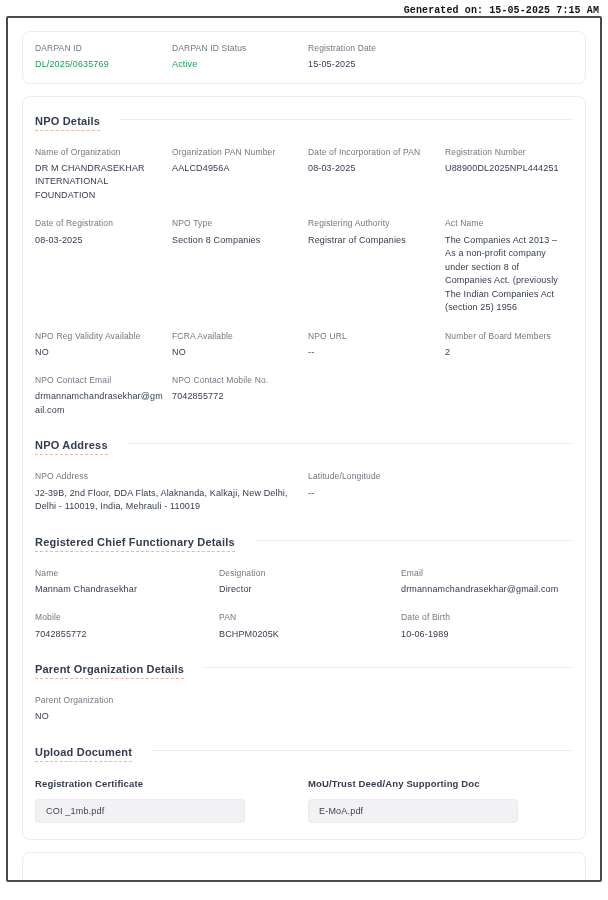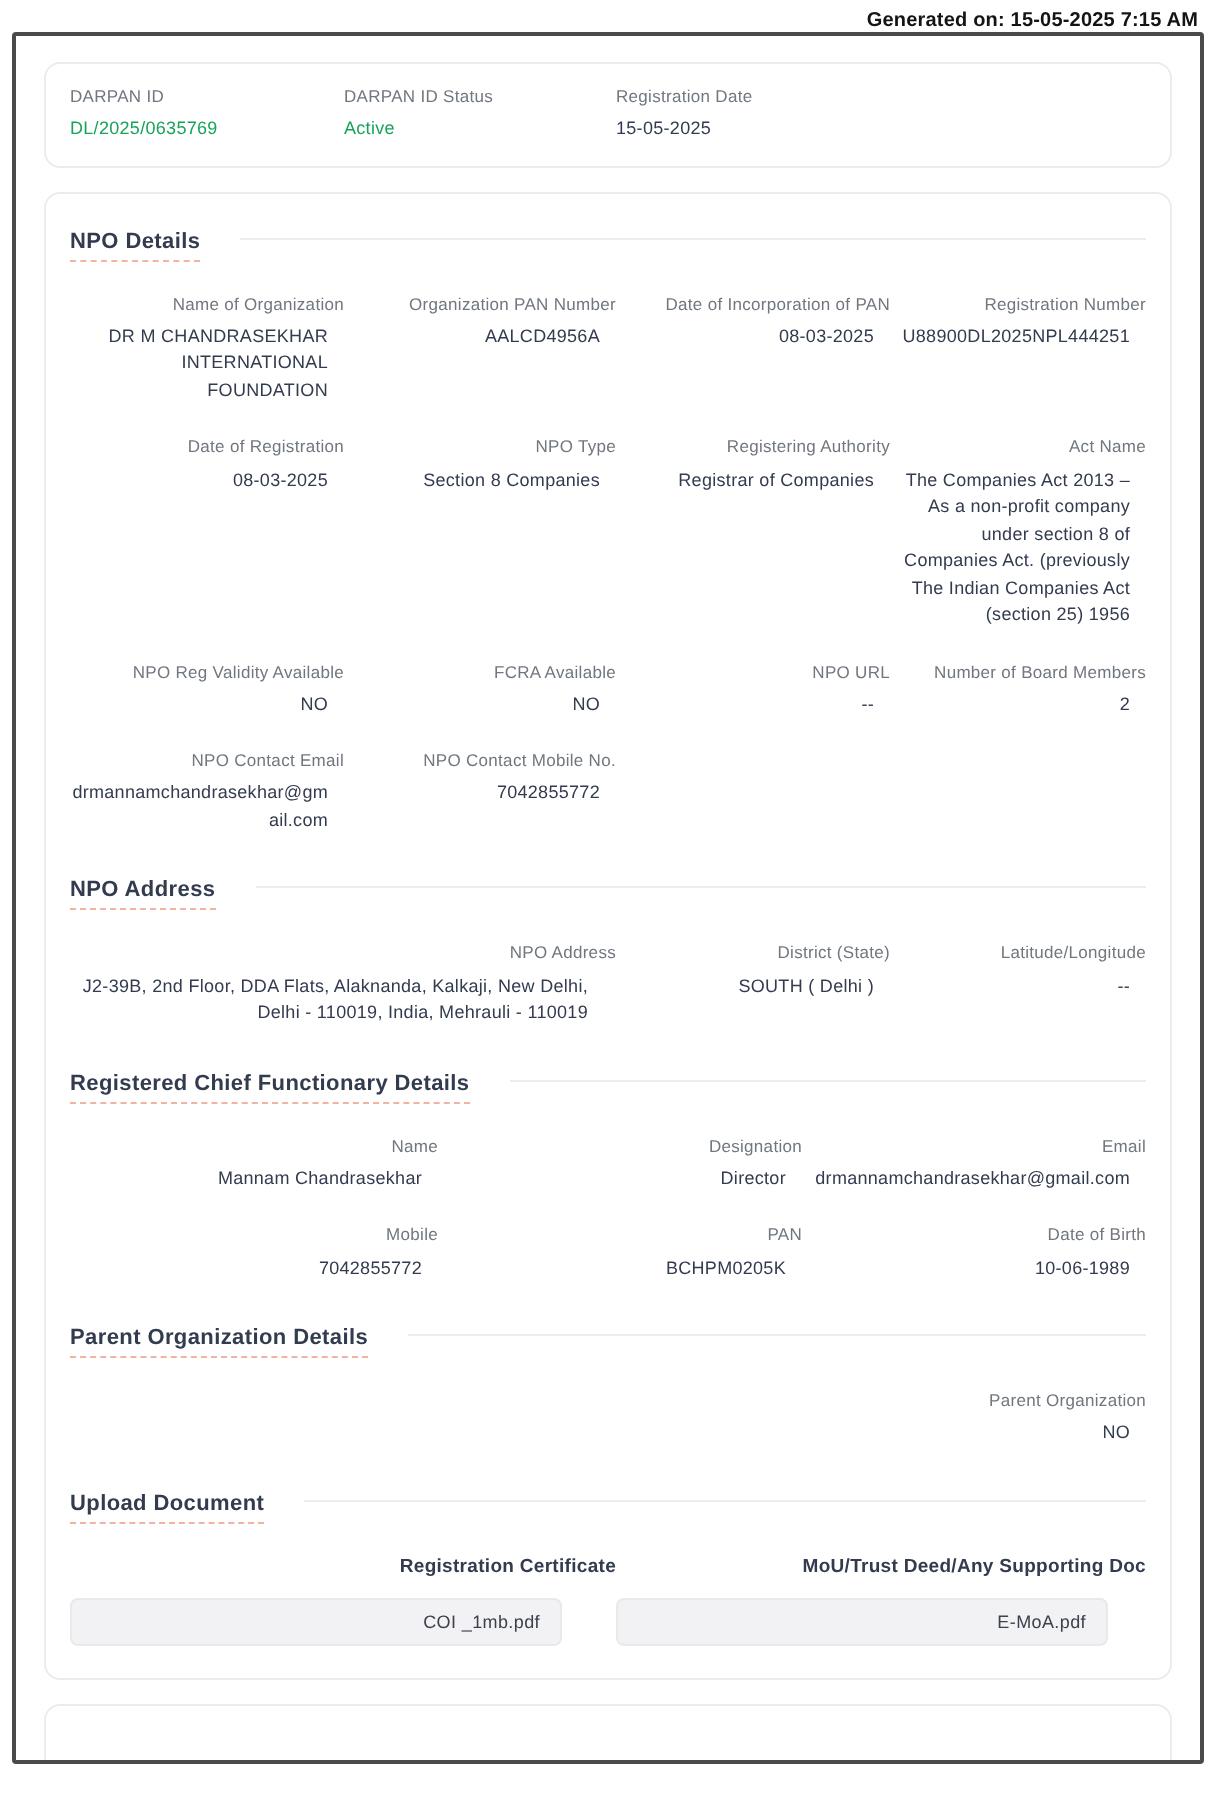--- a/index.html
+++ b/index.html
@@ -1,21 +1,21 @@
 <!DOCTYPE html>
 <html><head>
 <meta charset="utf-8">
 <style>
   * { box-sizing: border-box; margin: 0; padding: 0; }
   html, body { width: 608px; height: 900px; overflow: hidden; background: #ffffff; }
   body { font-family: "Liberation Sans", sans-serif; position: relative; color: #333b4f; }
 
   .generated-on {
     position: absolute; top: 5px; right: 9px;
-    font-size: 10px; font-weight: 700; color: #141414; letter-spacing: 0.1px;
+    font-size: 10px; font-weight: 700; color: #141414; letter-spacing: 0.1px; font-family: Liberation Mono, monospace;
   }
 
   .page {
     position: absolute; top: 16px; left: 6px;
     width: 596px; height: 866px;
     border: 2px solid #4a4a4a; border-radius: 2px;
     background: #fff; padding: 13px 14px; overflow: hidden;
   }
 
   .card {
@@ -23,21 +23,21 @@
     background: #fff; padding: 11px 12px; margin-bottom: 12px;
   }
   .card.tall { padding: 12px; }
   .card.clipped { height: 220px; }
 
   .grid4 { display: grid; grid-template-columns: 137px 136px 137px 1fr; }
   .grid3w { display: grid; grid-template-columns: 184px 182px 1fr; }
   .grid2w { display: grid; grid-template-columns: 273px 1fr; }
   .span2 { grid-column: span 2; }
 
-  .row { margin-bottom: 16px; text-align: right; }
+  .row { margin-bottom: 16px; }
   .row:last-child { margin-bottom: 4px; }
 
   .f-label { font-size: 8.5px; color: #71777f; letter-spacing: 0.15px; line-height: 1.2; }
   .f-value {
     font-size: 9px; font-weight: 400; color: #333b4f;
     margin-top: 5px; line-height: 1.5; letter-spacing: 0.15px;
     padding-right: 8px; word-wrap: break-word; overflow-wrap: break-word;
   }
   .f-value.break { word-break: break-all; }
   .green { color: #17a35a; }
@@ -45,21 +45,21 @@
   .sec { display: flex; align-items: flex-start; gap: 20px; margin: 22px 0 16px; }
   .sec.first { margin-top: 6px; }
   .sec-text {
     font-size: 11px; font-weight: 700; color: #333b4f; letter-spacing: 0.2px;
     border-bottom: 1px dashed #f2b3a0; padding-bottom: 3px; white-space: nowrap;
   }
   .sec-line { flex: 1; border-top: 1px solid #ededf0; margin-top: 4px; }
 
   .doc-label { font-size: 9.5px; font-weight: 700; color: #333b4f; letter-spacing: 0.15px; }
   .file-box {
-    margin-top: 10px; width: 246px; height: 24px;
+    margin-top: 10px; width: 210px; height: 24px;
     background: #f2f2f4; border: 1px solid #e9e9ec; border-radius: 4px;
     font-size: 9px; color: #3c414d; line-height: 22px; padding: 0 10px;
     letter-spacing: 0.2px; cursor: pointer;
   }
 </style>
 </head>
 <body>
 
 <div class="generated-on">Generated on: 15-05-2025 7:15 AM</div>
 
@@ -159,24 +159,20 @@
       <span class="sec-text">NPO Address</span>
       <span class="sec-line"></span>
     </div>
 
     <div class="grid4 row">
       <div class="span2">
         <div class="f-label">NPO Address</div>
         <div class="f-value" style="padding-right:14px">J2-39B, 2nd Floor, DDA Flats, Alaknanda, Kalkaji, New Delhi, Delhi - 110019, India, Mehrauli - 110019</div>
       </div>
       <div>
-        <div class="f-label">District (State)</div>
-        <div class="f-value">SOUTH ( Delhi )</div>
-      </div>
-      <div>
         <div class="f-label">Latitude/Longitude</div>
         <div class="f-value">--</div>
       </div>
     </div>
 
     <div class="sec">
       <span class="sec-text">Registered Chief Functionary Details</span>
       <span class="sec-line"></span>
     </div>
 

